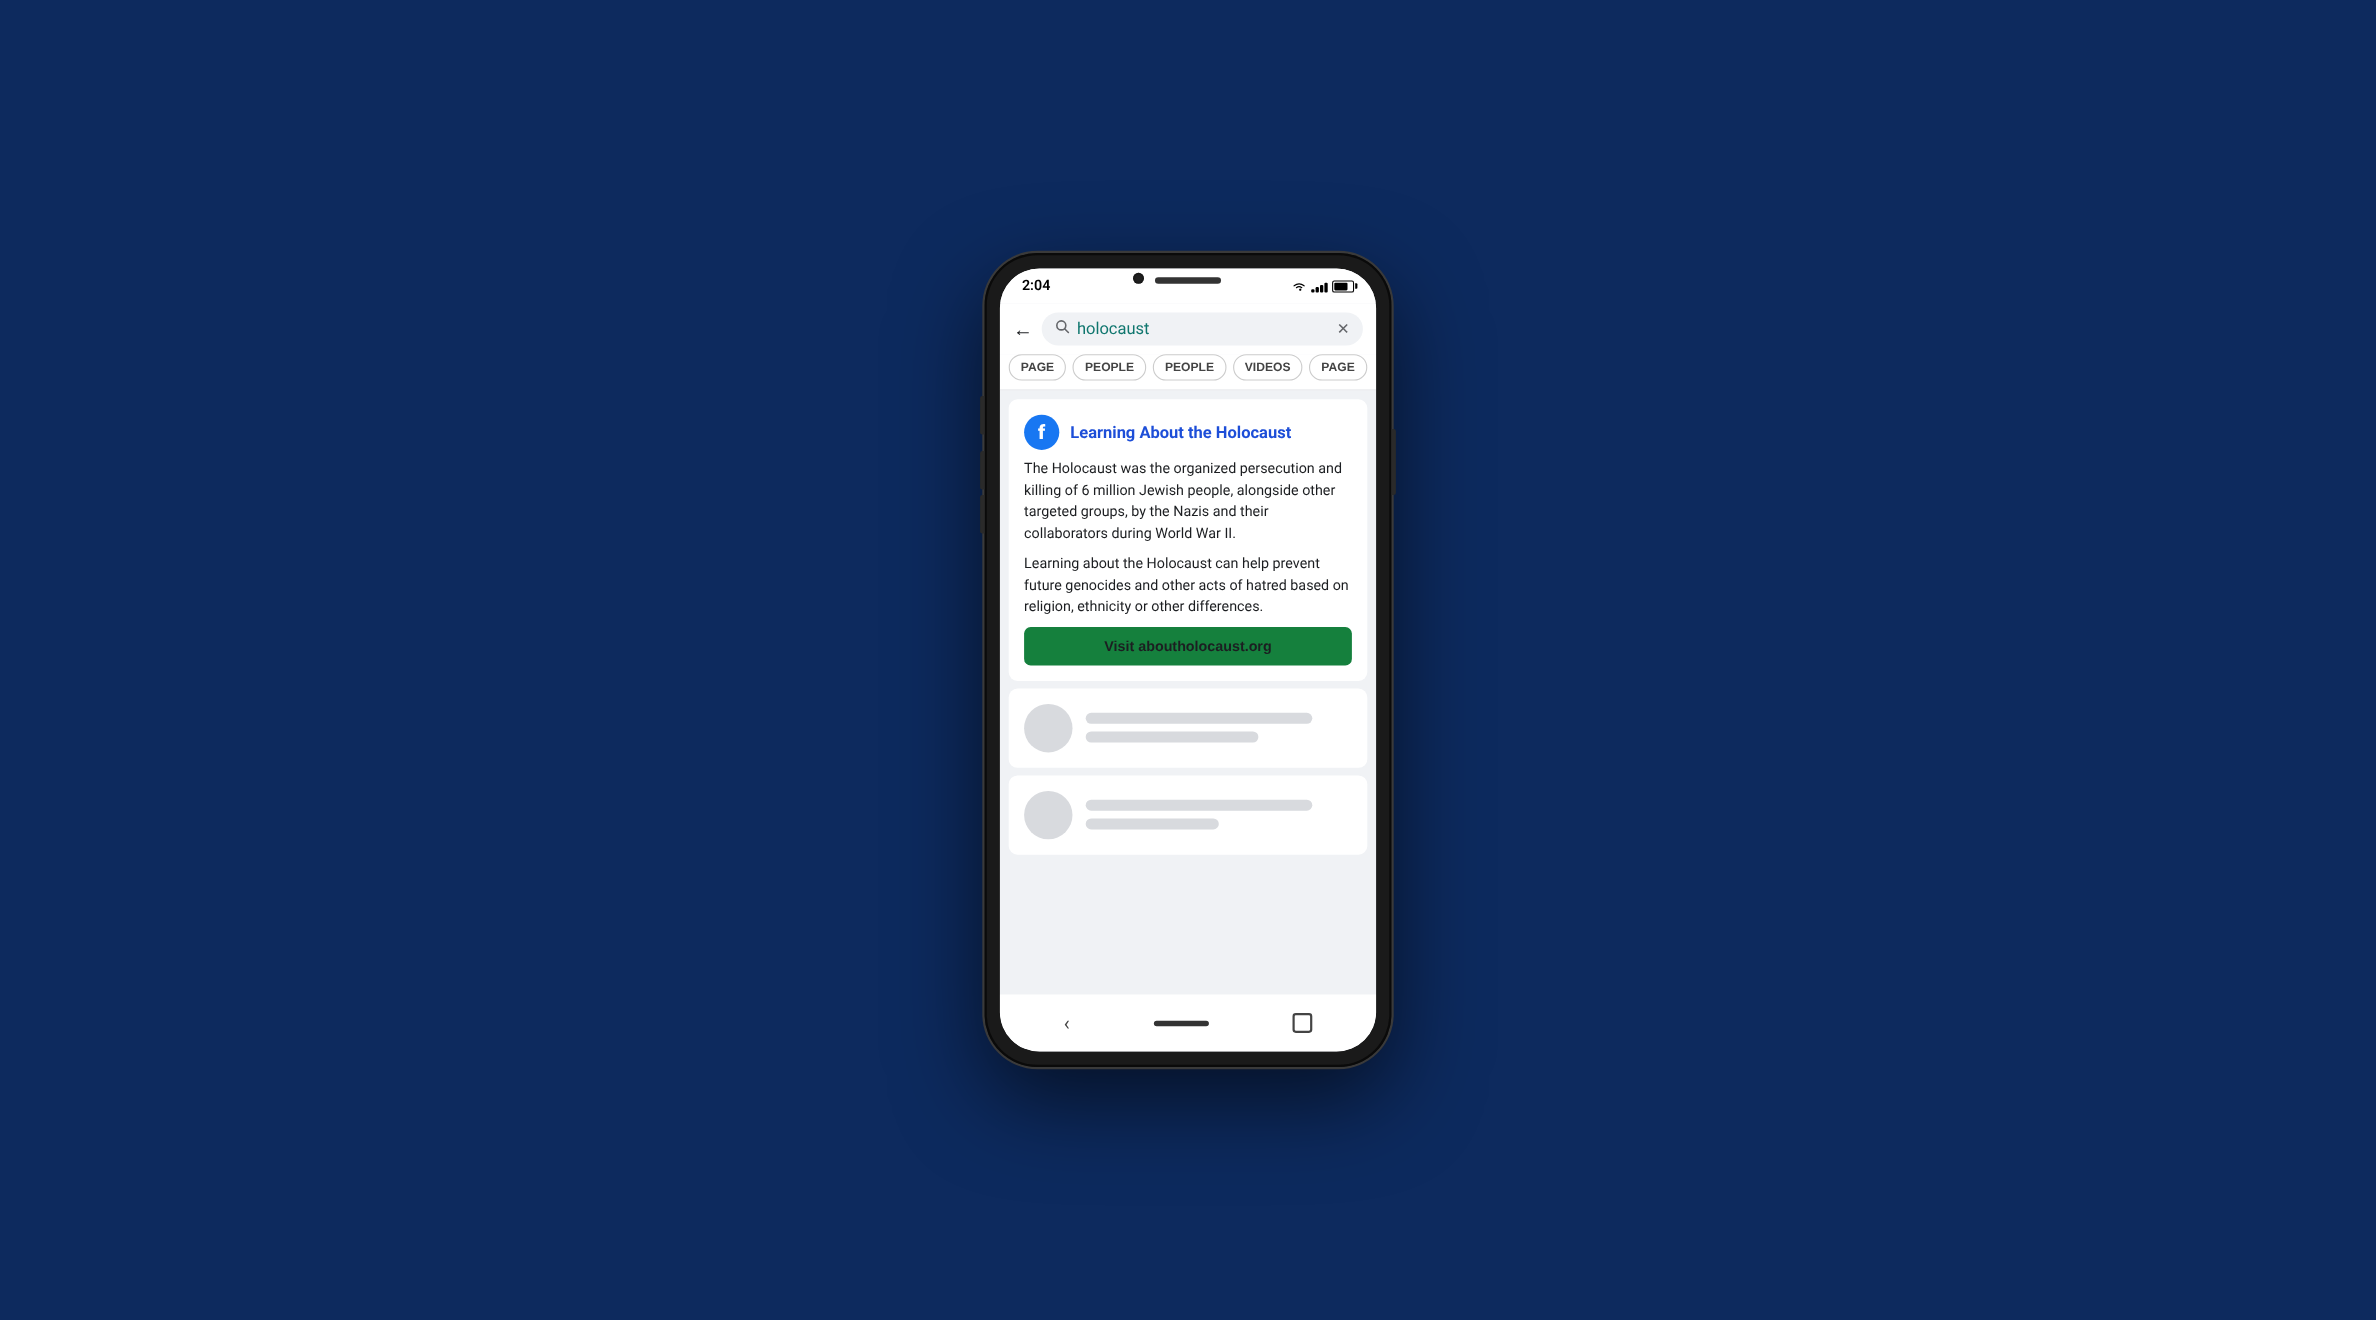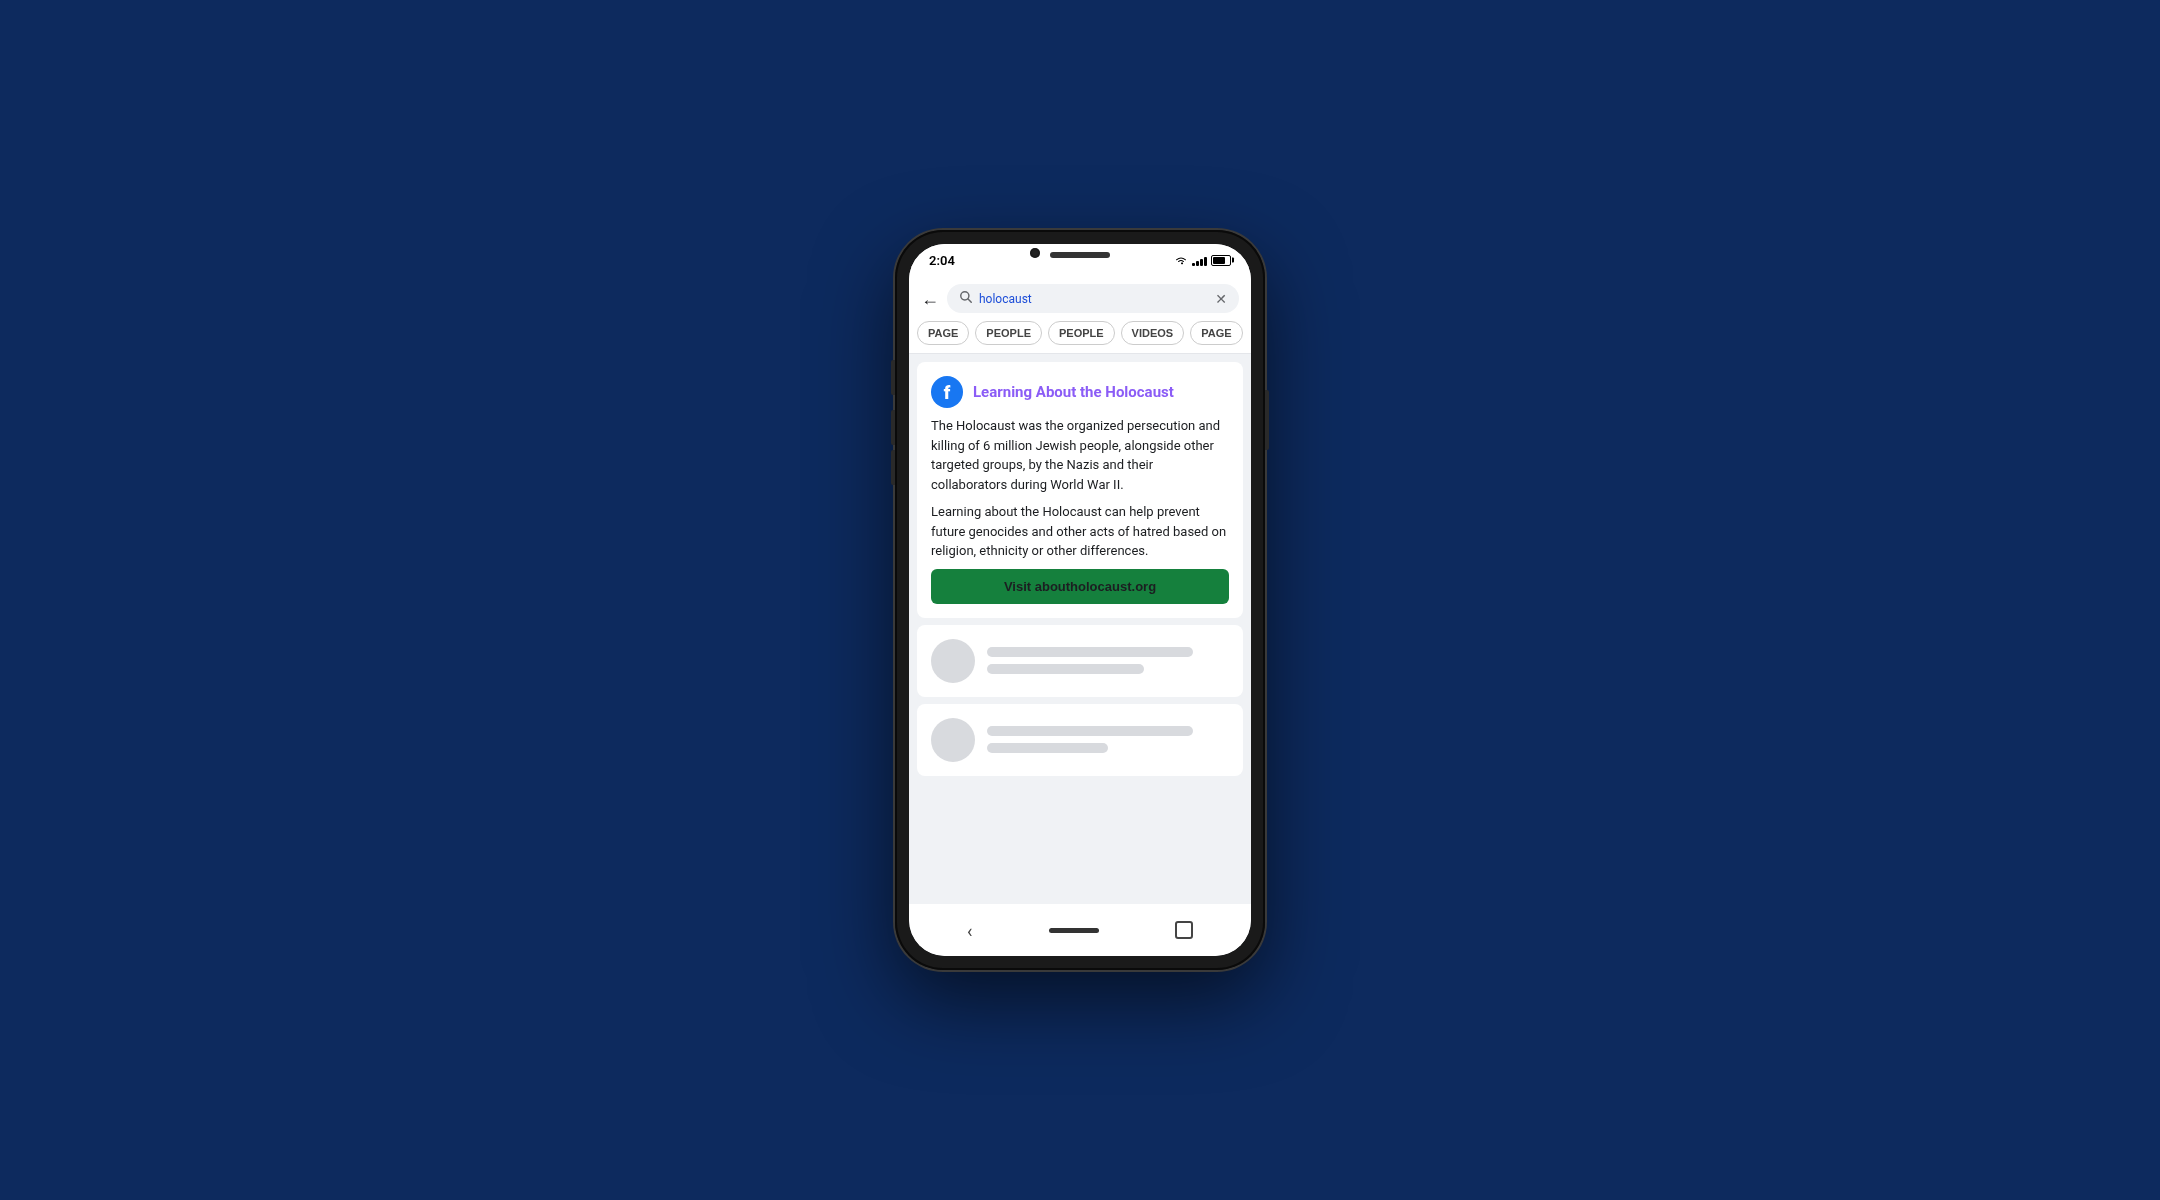--- a/index.html
+++ b/index.html
@@ -193,22 +193,22 @@
       padding: 6px 12px;
       gap: 6px;
     }
 
     .search-icon-wrap {
       color: #65676b;
       font-size: 14px;
     }
 
     .search-input-text {
-      font-size: 12px;
-      color: #1d4ed8;
+      font-size: 15px;
+      color: #0f766e;
       flex: 1;
     }
 
     .clear-btn {
       color: #65676b;
       font-size: 14px;
       cursor: pointer;
     }
 
     
@@ -268,21 +268,21 @@
       justify-content: center;
       color: white;
       font-size: 18px;
       font-weight: 900;
       flex-shrink: 0;
     }
 
     .info-card-title {
       font-size: 15px;
       font-weight: 700;
-      color: #8b5cf6;
+      color: #1d4ed8;
     }
 
     .info-card-body {
       font-size: 13px;
       color: #1c1e21;
       line-height: 1.5;
       margin-bottom: 8px;
     }
 
     .info-card-body p {

